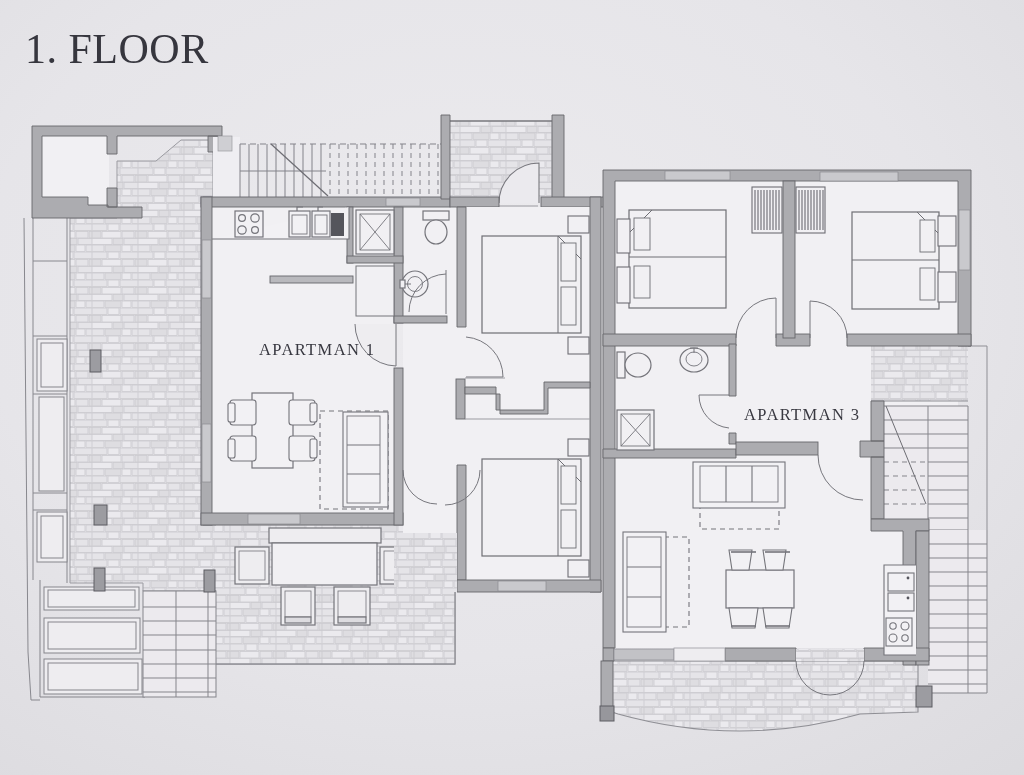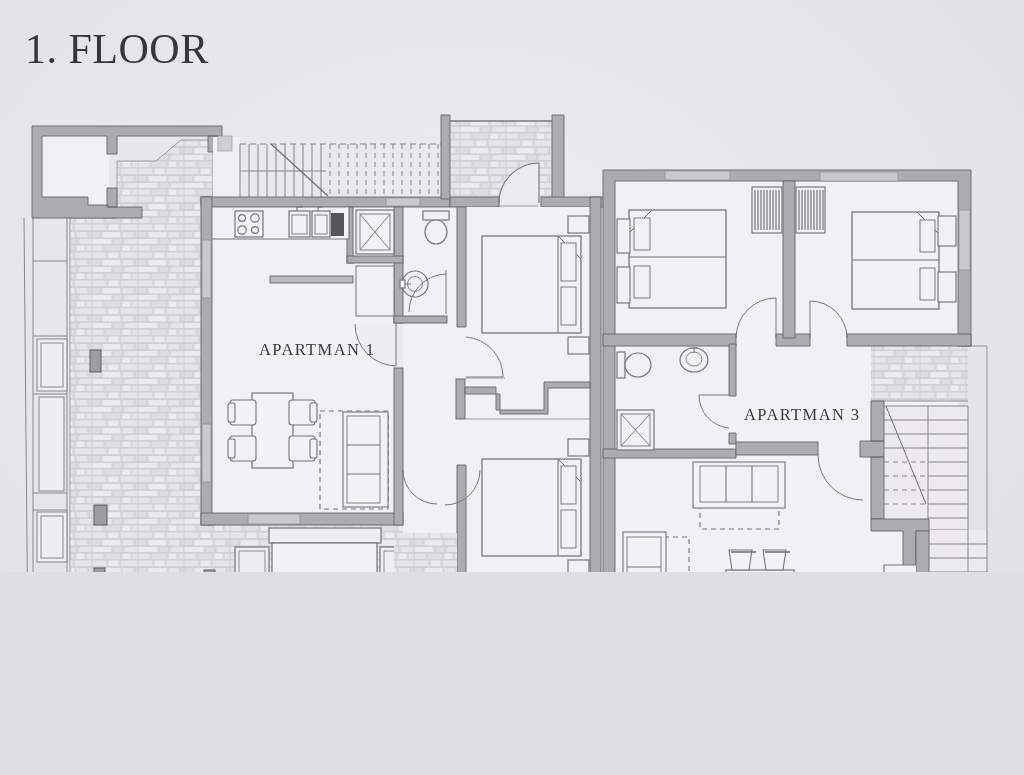--- a/index.html
+++ b/index.html
@@ -1,16 +1,16 @@
 <!DOCTYPE html>
 <html><head>
 <meta charset="utf-8">
 <style>
 html,body{margin:0;padding:0;background:#dfdee2;}
-#page{width:1024px;height:572px;position:relative;overflow:hidden;
+#page{width:1024px;height:775px;position:relative;overflow:hidden;
  font-family:"Liberation Serif",serif;}
 svg{position:absolute;left:0;top:0;}
 </style>
 </head>
 <body>
 <div id="page">
 <svg width="1024" height="775" viewBox="0 0 1024 775">
 <defs>
 <radialGradient id="bgg" cx="45%" cy="38%" r="85%">
  <stop offset="0%" stop-color="#ecebee"></stop>

